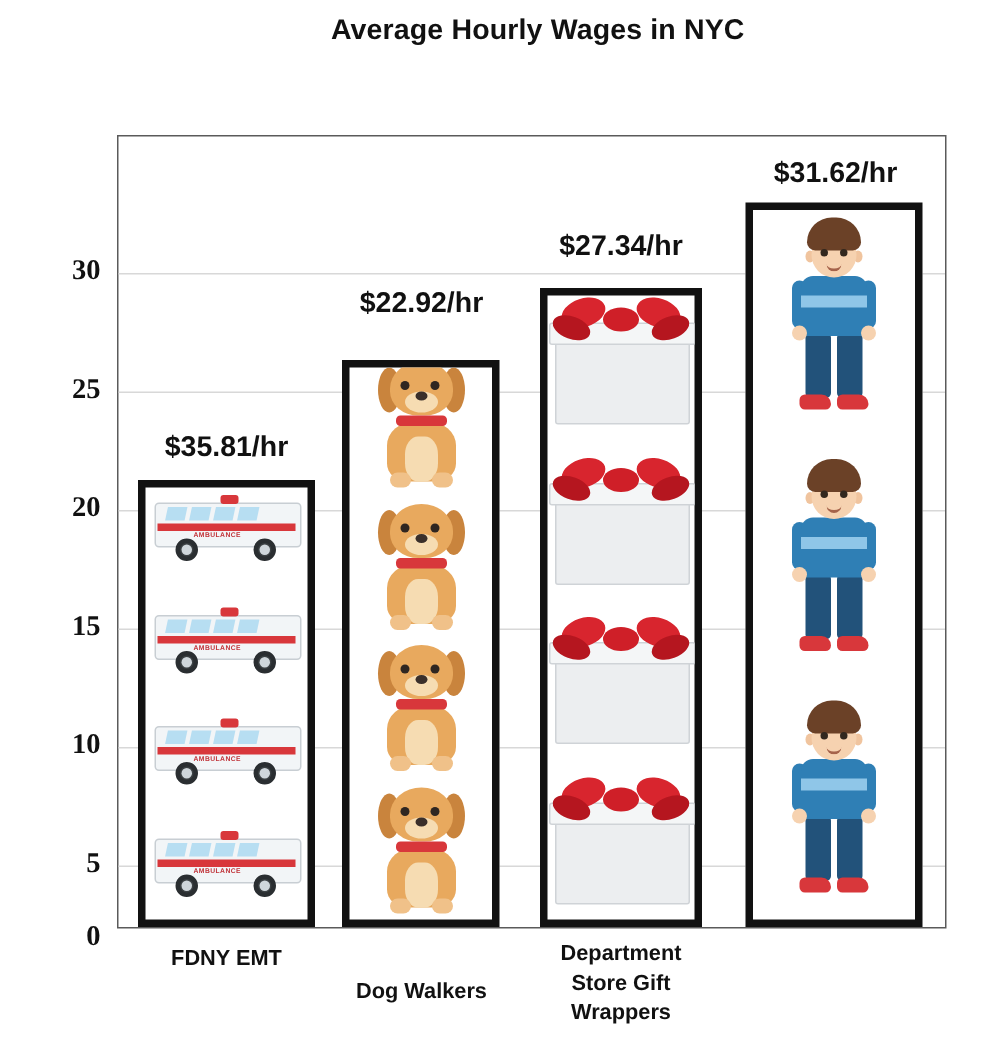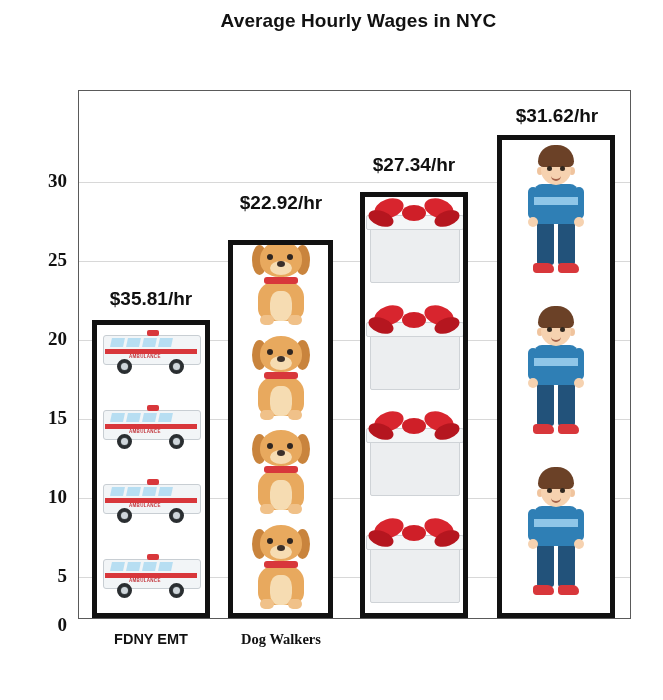--- a/index.html
+++ b/index.html
@@ -663,17 +663,22 @@
           <div class="eye r"></div>
         <div class="mouth"></div>
       </div>
     </div>
   </div>
   <div class="bar-value" style="left:557px; top:105px;">$31.62/hr</div>
 
   <div class="xlabel" style="left:151px; top:630px;">
     <div>FDNY EMT</div>
   </div>
-  <div class="xlabel" style="left:281px; top:630px;font-family:Liberation Serif, serif;">
+  <div class="xlabel" style="left:281px; top:652px;">
     <div>Dog Walkers</div>
   </div>
+  <div class="xlabel" style="left:414px; top:627px;">
+    <div>Department</div>
+    <div>Store Gift</div>
+    <div>Wrappers</div>
+  </div>
 
 </div>
 
 </body></html>

